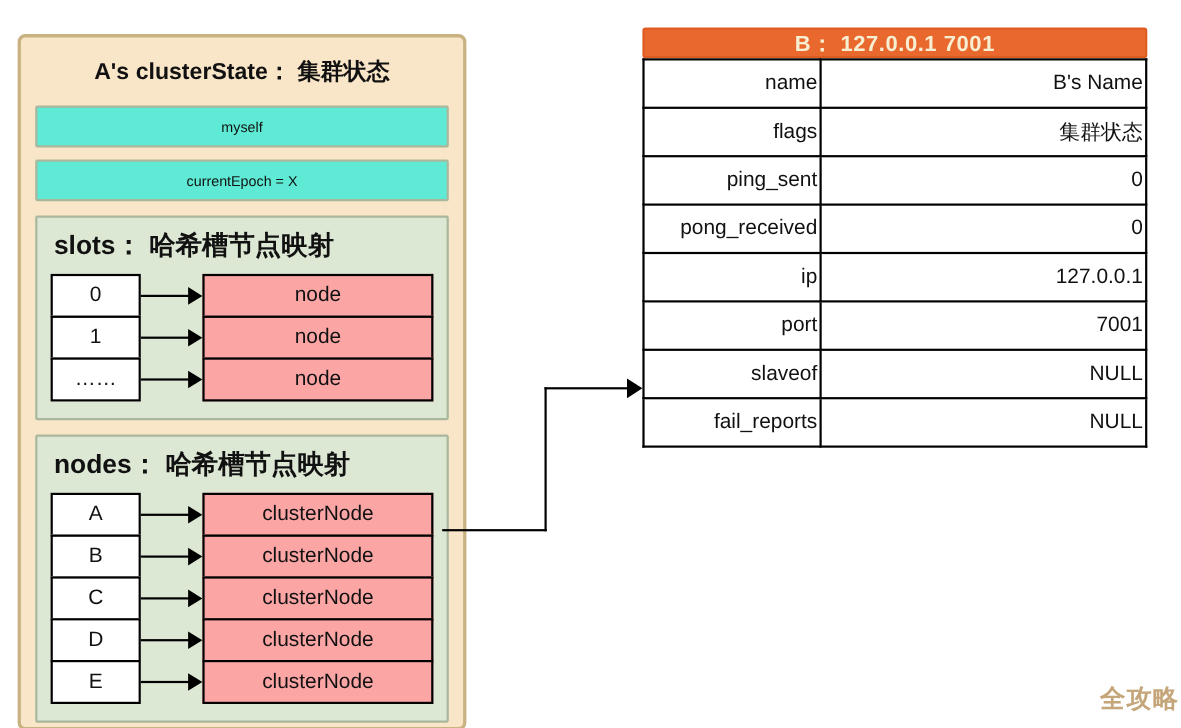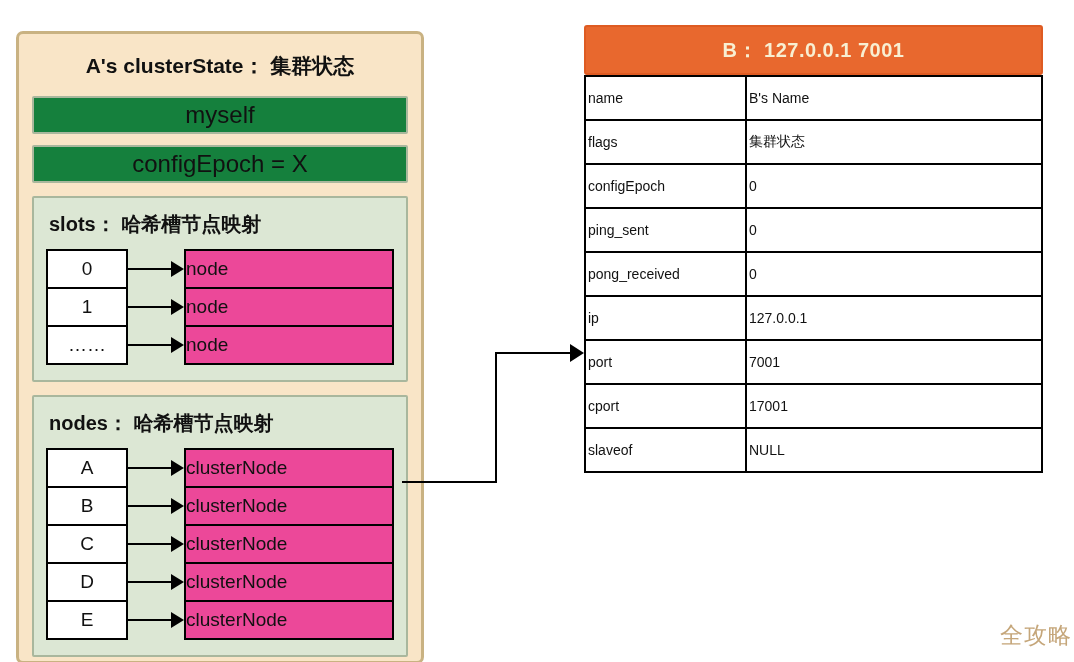--- a/index.html
+++ b/index.html
@@ -26,39 +26,39 @@
   .panel-title {
     text-align: center;
     font-size: 21px;
     font-weight: bold;
     padding-top: 19px;
     line-height: 26px;
   }
   .pill {
     margin: 0 13px;
     height: 38px;
-    background: #15803d;
+    background: #5eead4;
     border: 2px solid #A9B79D;
     border-radius: 2px;
     box-sizing: border-box;
     display: flex; align-items: center; justify-content: center;
-    font-size: 24px;
+    font-size: 13px;
   }
   .pill.first { margin-top: 17px; }
   .pill.second { margin-top: 11px; }
   .section {
     margin: 13px 13px 0;
     background: #DCE7D4;
     border: 2px solid #A9B79D;
     border-radius: 2px;
     box-sizing: border-box;
     padding: 10px 12px 15px 12px;
   }
   .section-title {
-    font-size: 20px;
+    font-size: 24px;
     font-weight: bold;
     line-height: 28px;
     margin: 2px 0 11px 3px;
   }
   .d-row { display: flex; height: 40px; }
   .d-row + .d-row { margin-top: -2px; }
   .key-box {
     flex: none; width: 82px;
     background: #ffffff;
     border: 2px solid #000000;
@@ -73,56 +73,56 @@
   }
   .arrow-head {
     position: absolute; right: 0; top: 50%; margin-top: -8px;
     width: 0; height: 0;
     border-top: 8px solid transparent;
     border-bottom: 8px solid transparent;
     border-left: 13px solid #000000;
   }
   .value-box {
     flex: 1;
-    background: #ec4899;
+    background: #fca5a5;
     border: 2px solid #000000;
     box-sizing: border-box;
-    display: flex; align-items: center; 
+    display: flex; align-items: center; justify-content: center;
     font-size: 19px;
   }
 
   
   #node-table-wrap {
     position: absolute;
     left: 584px; top: 25px;
     width: 459px;
   }
   .t-header {
-    height: 50px;
+    height: 28px;
     background: #E8682E;
     border: 2px solid #DE5B22;
     border-radius: 3px;
     box-sizing: border-box;
     color: #F8EFD2;
     font-weight: bold;
     font-size: 20px;
     display: flex; align-items: center; justify-content: center;
     letter-spacing: 0.5px;
   }
   #node-table {
     width: 100%;
     border-collapse: collapse;
     table-layout: fixed;
   }
   #node-table td {
     border: 2px solid #000000;
     height: 42px;
-    text-align: left;
+    text-align: right;
     vertical-align: middle;
-    font-size: 14px;
+    font-size: 19px;
     background: #ffffff;
     padding: 0 2px;
     overflow: hidden;
     white-space: nowrap;
   }
   #node-table td.k { width: 155px; }
 
   
   .conn { position: absolute; background: #000000; }
   #conn-h1 { left: 402px; top: 481px; width: 95px; height: 2px; }
@@ -134,38 +134,38 @@
     border-top: 9px solid transparent;
     border-bottom: 9px solid transparent;
     border-left: 14px solid #000000;
   }
 
   
   #watermark {
     position: absolute;
     left: 1000px; top: 620px;
     font-size: 23px;
-    font-weight: normal;
+    font-weight: bold;
     color: #C5A67A;
     letter-spacing: 1px;
   }
 </style>
 </head>
 <body>
 
 <div id="stage">
 
   <div id="cluster-panel">
     <div class="panel-title">A's clusterState： 集群状态</div>
 
     <div class="pill first">
       <span>myself</span>
     </div>
     <div class="pill second">
-      <span>configEpoch = X</span>
+      <span>currentEpoch = X</span>
     </div>
 
     <div class="section">
       <div class="section-title">slots： 哈希槽节点映射</div>
 
       <div class="d-row">
         <div class="key-box">
             <span>0</span>
           </div>
         <div class="arrow-cell">
@@ -279,45 +279,41 @@
       <tbody>
         <tr>
             <td class="k">name</td>
             <td>B's Name</td>
           </tr>
         <tr>
             <td class="k">flags</td>
             <td>集群状态</td>
           </tr>
         <tr>
-            <td class="k">configEpoch</td>
-            <td>0</td>
-          </tr>
-        <tr>
             <td class="k">ping_sent</td>
             <td>0</td>
           </tr>
         <tr>
             <td class="k">pong_received</td>
             <td>0</td>
           </tr>
         <tr>
             <td class="k">ip</td>
             <td>127.0.0.1</td>
           </tr>
         <tr>
             <td class="k">port</td>
             <td>7001</td>
           </tr>
         <tr>
-            <td class="k">cport</td>
-            <td>17001</td>
-          </tr>
-        <tr>
             <td class="k">slaveof</td>
+            <td>NULL</td>
+          </tr>
+        <tr>
+            <td class="k">fail_reports</td>
             <td>NULL</td>
           </tr>
       </tbody>
     </table>
   </div>
 
   <div id="watermark">全攻略</div>
 
 </div>
 

